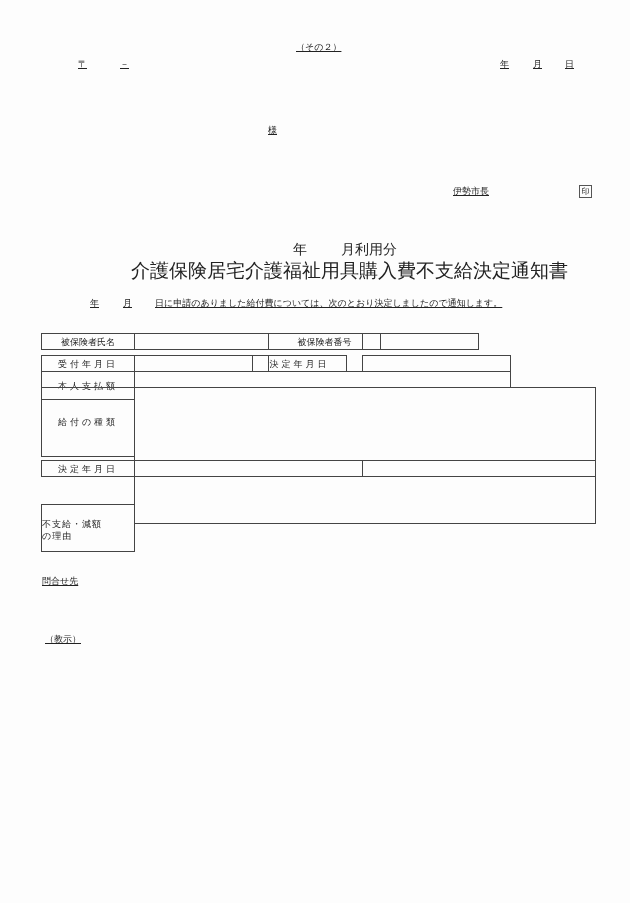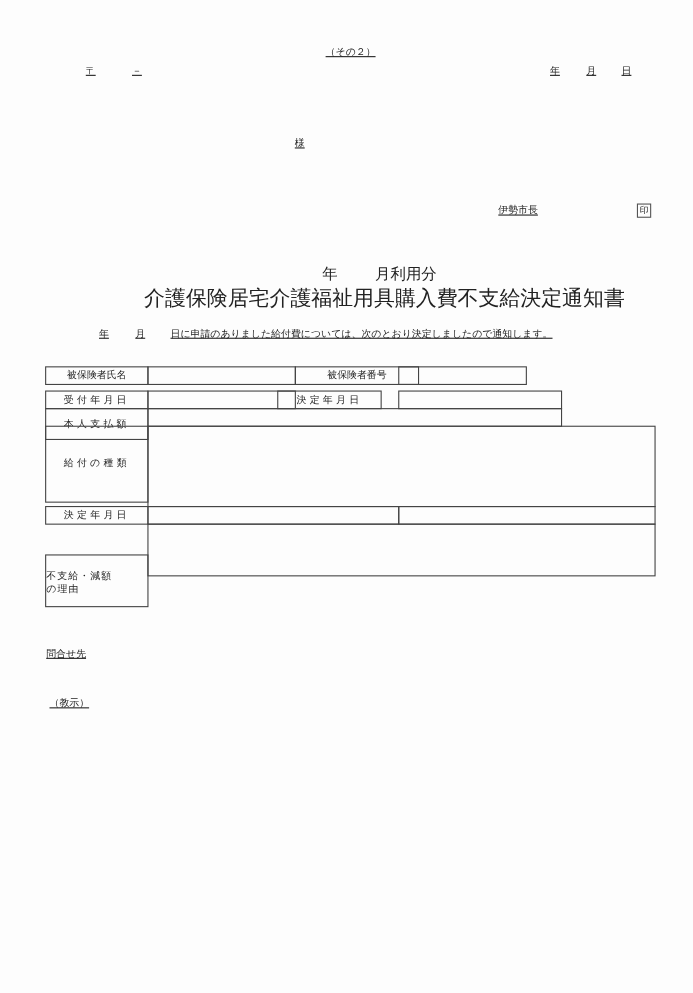--- a/index.html
+++ b/index.html
@@ -77,14 +77,14 @@
   </div>
 <div class="cell" style="left:134px;top:460px;width:229px;height:17px;"></div>
 <div class="cell" style="left:362px;top:460px;width:234px;height:17px;"></div>
 
 <div class="cell" style="left:41px;top:476px;width:94px;height:48px;align-items:flex-start;padding-top:3px;flex-direction:column;margin-top:28px;">
   <span style="display:block;width:100%;letter-spacing:1px;">不支給・減額</span>
   <span style="display:block;width:100%;letter-spacing:1px;">の理由</span>
 </div>
 <div class="cell" style="left:134px;top:476px;width:462px;height:48px;"></div>
 
-<div class="abs sm" style="left:42px;top:588px;">問合せ先</div>
+<div class="abs sm" style="left:42px;top:575px;">問合せ先</div>
 <div class="abs sm" style="left:45px;top:633px;">（教示）</div>
 
 </body></html>

